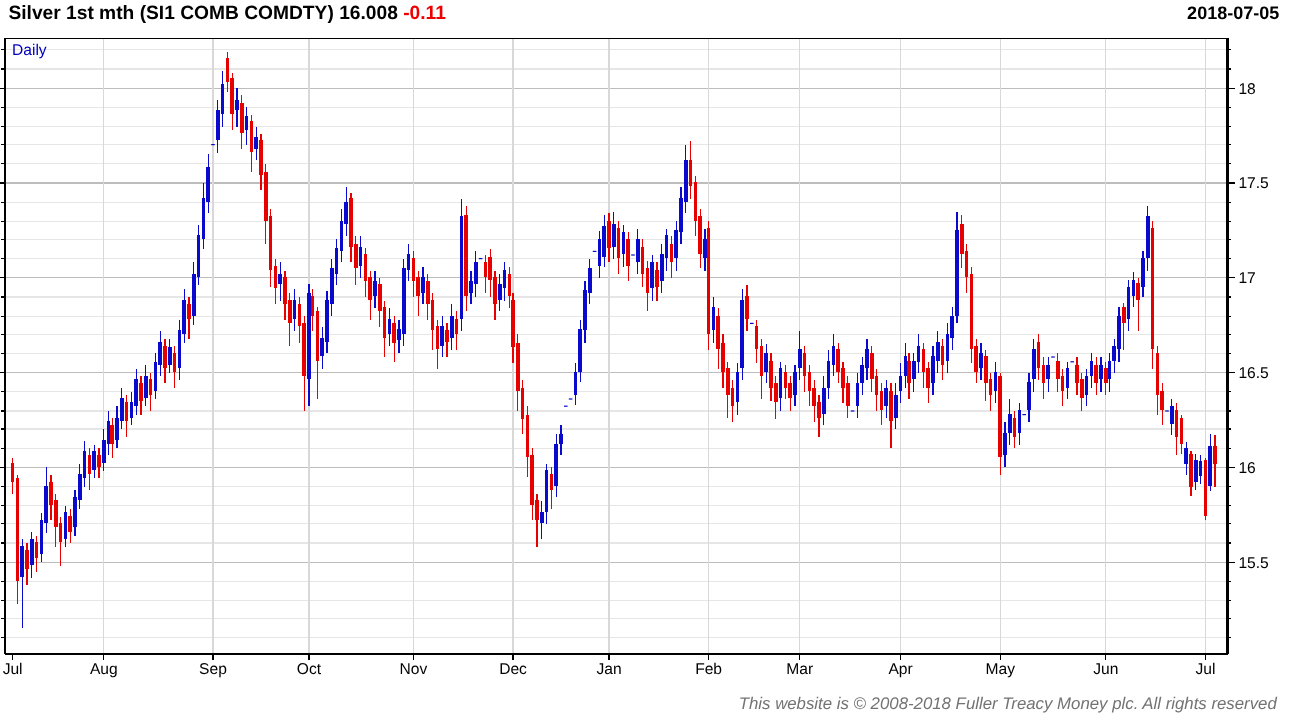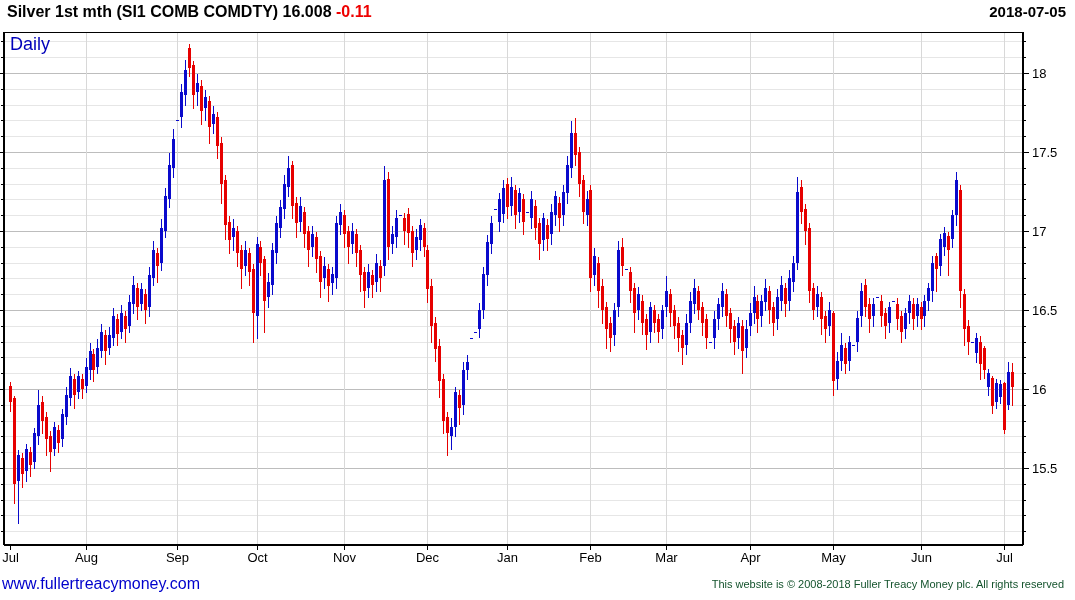--- a/index.html
+++ b/index.html
@@ -3,25 +3,25 @@
 <meta charset="utf-8">
 <style>
   html,body { margin:0; padding:0; background:#ffffff; }
   .screen {
     position:relative; width:1075px; height:600px; background:#ffffff;
     font-family:"Liberation Sans", sans-serif; overflow:hidden;
   }
   .title-bar { position:absolute; left:7px; top:3px; font-size:16px; font-weight:bold; color:#000; white-space:nowrap; }
   .title-bar .chg { color:#ee0000; }
   .chart-date { position:absolute; right:9px; top:3px; font-size:15px; font-weight:bold; color:#000000; }
-  .daily-label { position:absolute; left:10px; top:34px; font-size:18px; color:#0000bb; }
+  .daily-label { position:absolute; left:10px; top:34px; font-size:13px; color:#0000bb; }
   svg { position:absolute; left:0; top:0; }
   svg text { font-family:"Liberation Sans", sans-serif; font-size:13px; fill:#000; }
   .footer-link { position:absolute; left:2px; top:575px; font-size:16px; color:#0000cc; text-decoration:none; }
-  .footer-copy { position:absolute; right:11px; top:578px; font-size:11px; color:#14532d; }
+  .footer-copy { position:absolute; right:11px; top:578px; font-size:14px; color:#737373;font-style:italic; }
 </style>
 </head>
 <body>
 
 <div class="screen">
 
   <div class="title-bar">
     <span>Silver 1st mth (SI1 COMB COMDTY)</span>
     <span>16.008</span>
     <span class="chg">-0.11</span>
@@ -1179,16 +1179,15 @@
         <text x="666.5" y="562" text-anchor="middle">Mar</text>
         <text x="750.5" y="562" text-anchor="middle">Apr</text>
         <text x="833.5" y="562" text-anchor="middle">May</text>
         <text x="921.5" y="562" text-anchor="middle">Jun</text>
         <text x="1004.5" y="562" text-anchor="middle">Jul</text>
       </g>
     </svg>
 
   <div class="daily-label">Daily</div>
 
-  <a class="footer-link" href="#">www.fullertreacymoney.com</a>
   <div class="footer-copy">This website is © 2008-2018 Fuller Treacy Money plc. All rights reserved</div>
 
 </div>
 
 </body></html>

